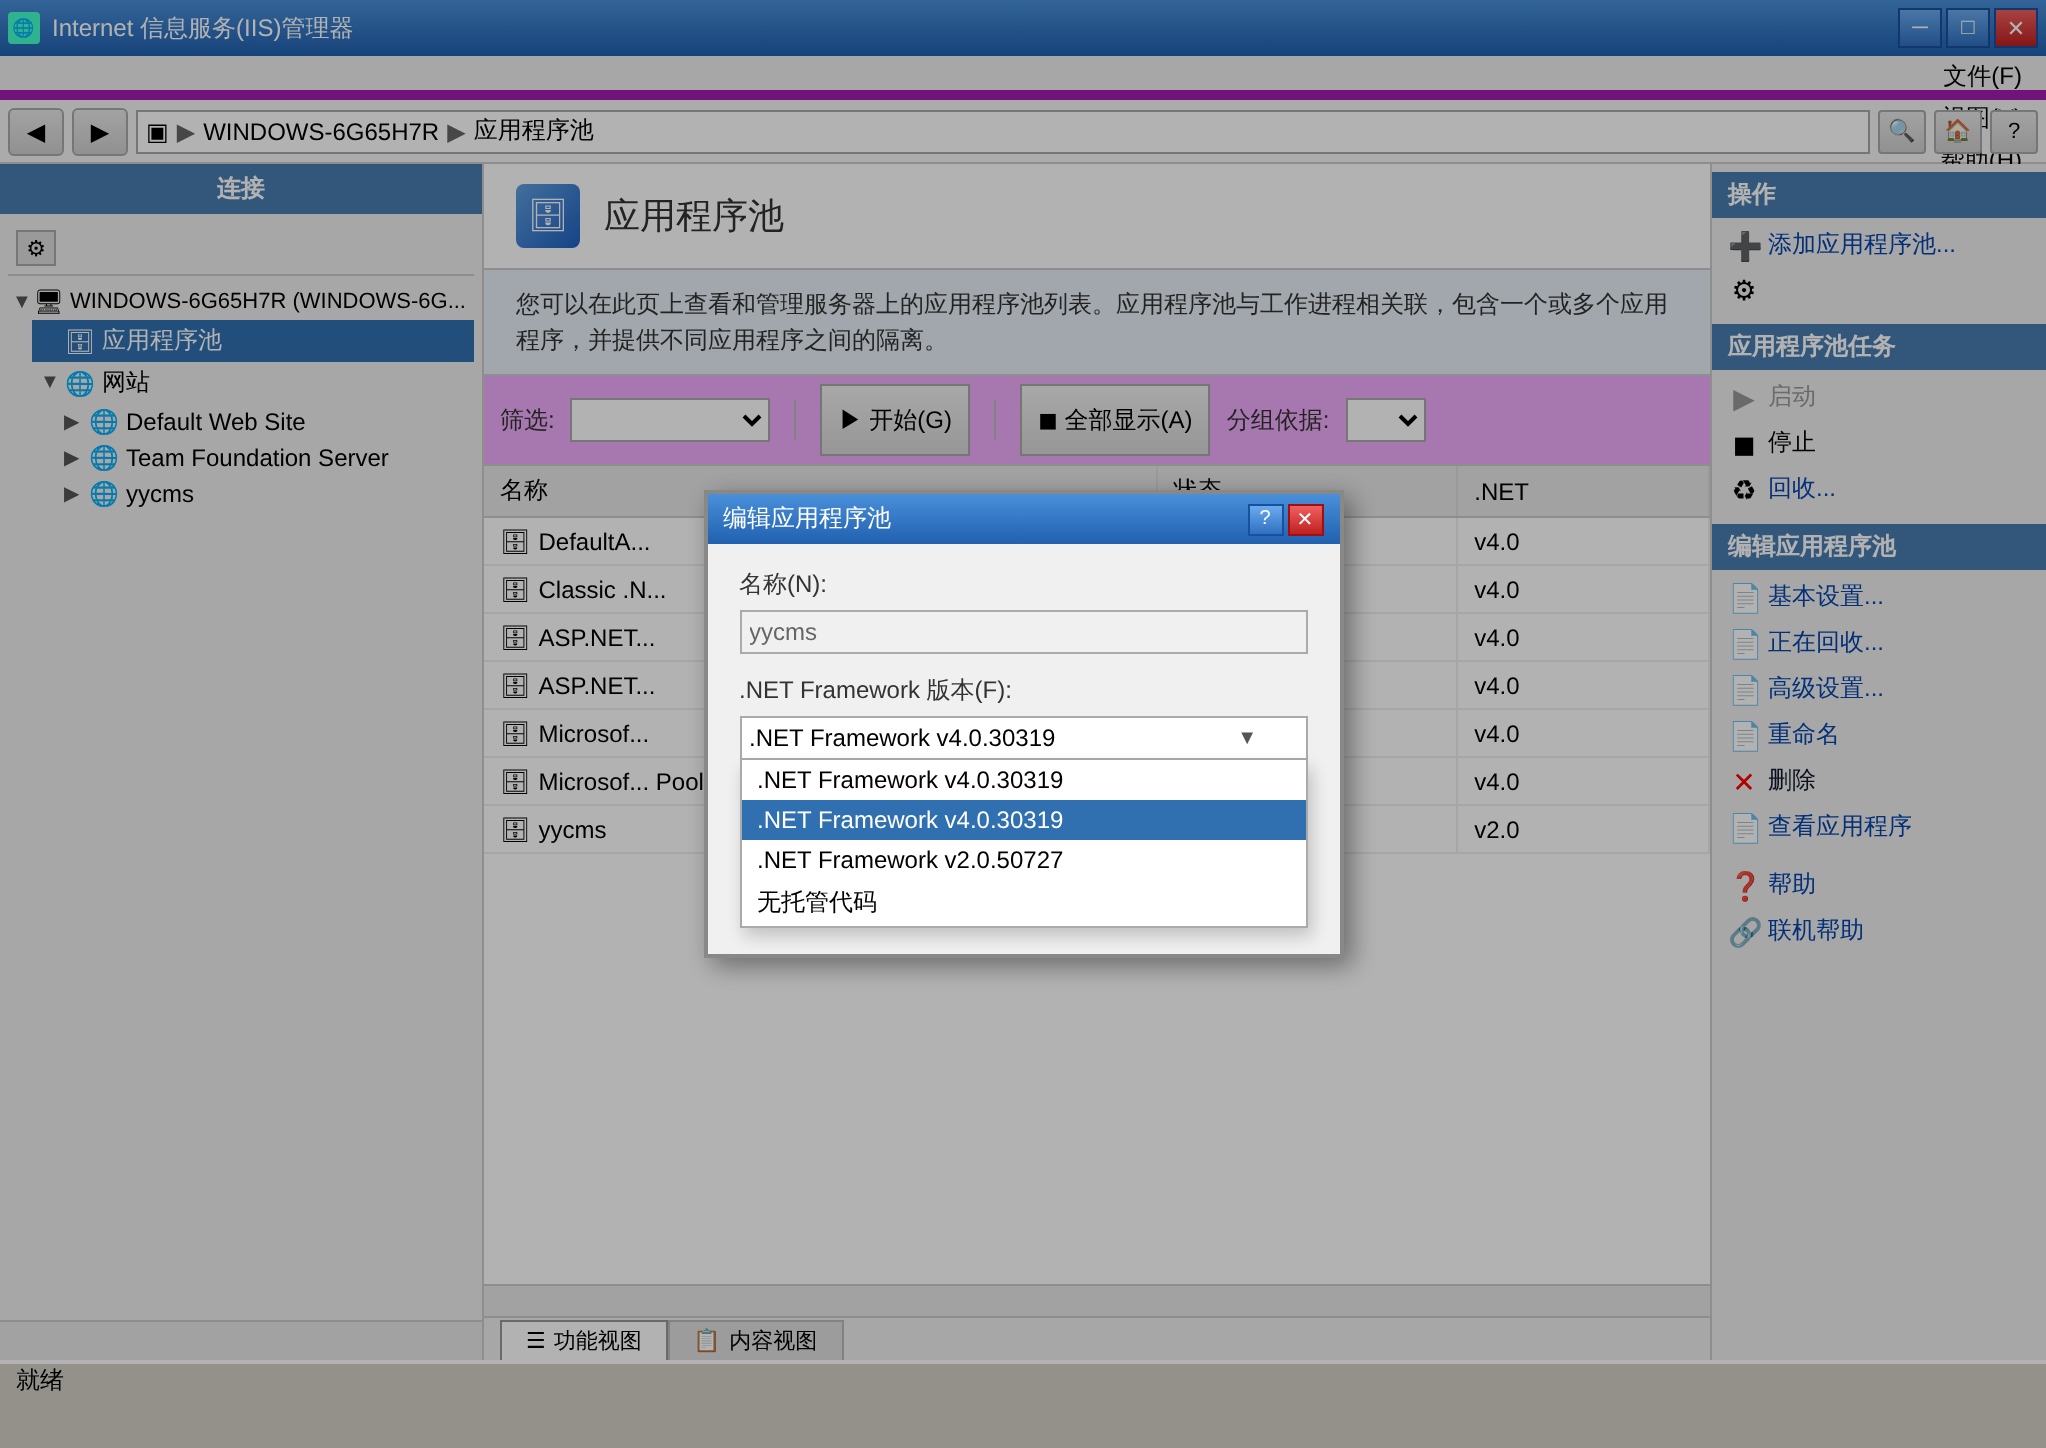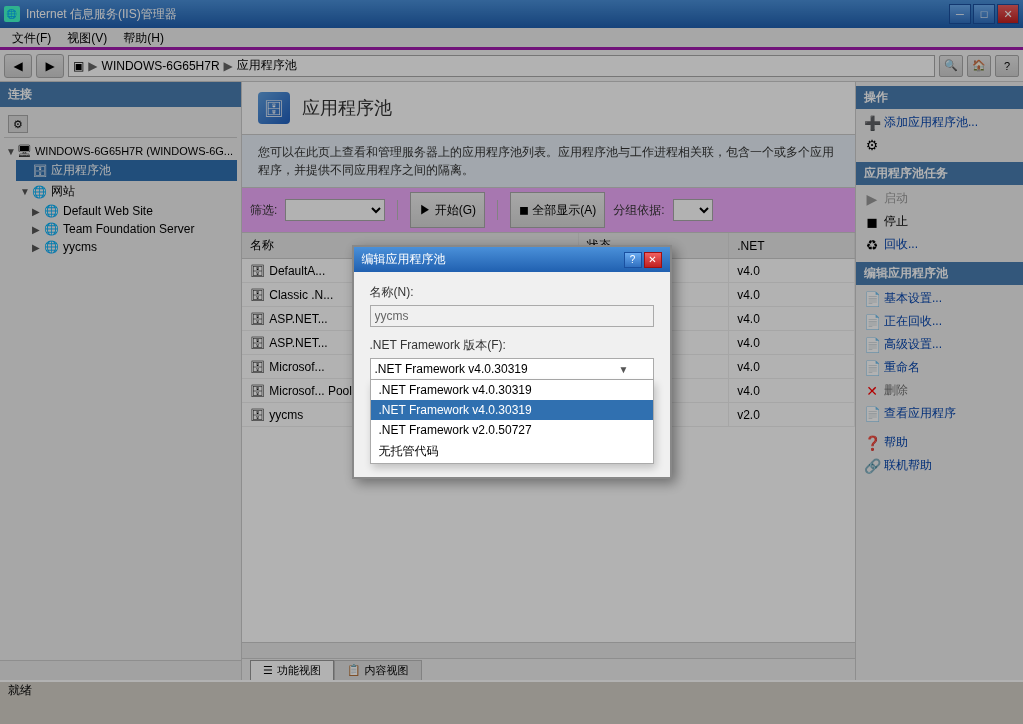--- a/index.html
+++ b/index.html
@@ -28,23 +28,24 @@
       display: flex; align-items: center; justify-content: center;
       cursor: pointer;
     }
     .title-btn.close { background: linear-gradient(to bottom, #f06060, #c02020); }
 
     
     .menu-bar {
       background: #f0f0f0;
       height: 22px;
       display: flex;
-      align-items: flex-start;
+      align-items: flex-end;
       padding: 0 4px;
-      border-bottom: 3px solid #a21caf;
+      border-bottom: 5px solid #a21caf;
+      flex-direction: column;
     }
     .menu-item {
       padding: 2px 8px;
       font-size: 12px;
       cursor: pointer;
       color: #000;
     }
 
     
     .toolbar {
@@ -100,20 +101,21 @@
       border-right: 1px solid #ccc;
       display: flex;
       flex-direction: column;
     }
     .sidebar-header {
       background: #4a7db0;
       color: white;
       padding: 4px 8px;
       font-size: 12px;
       font-weight: bold;
+      text-align: center;
     }
     .sidebar-content {
       flex: 1;
       overflow: auto;
       padding: 4px;
     }
     .tree-item {
       display: flex;
       align-items: center;
       padding: 2px 4px;
@@ -620,21 +622,21 @@
     <div class="right-action">
       <span class="right-action-icon">📄</span>
       <a href="#">高级设置...</a>
     </div>
     <div class="right-action">
       <span class="right-action-icon">📄</span>
       <a href="#">重命名</a>
     </div>
     <div class="right-action red">
       <span class="right-action-icon" style="color:red;">✕</span>
-      <a href="#" style="color:#737373;">删除</a>
+      <a href="#" style="color:#0f172a;">删除</a>
     </div>
     <div class="right-action">
       <span class="right-action-icon">📄</span>
       <a href="#">查看应用程序</a>
     </div>
     <div class="right-sep"></div>
     <div class="right-action">
       <span class="right-action-icon">❓</span>
       <a href="#">帮助</a>
     </div>

